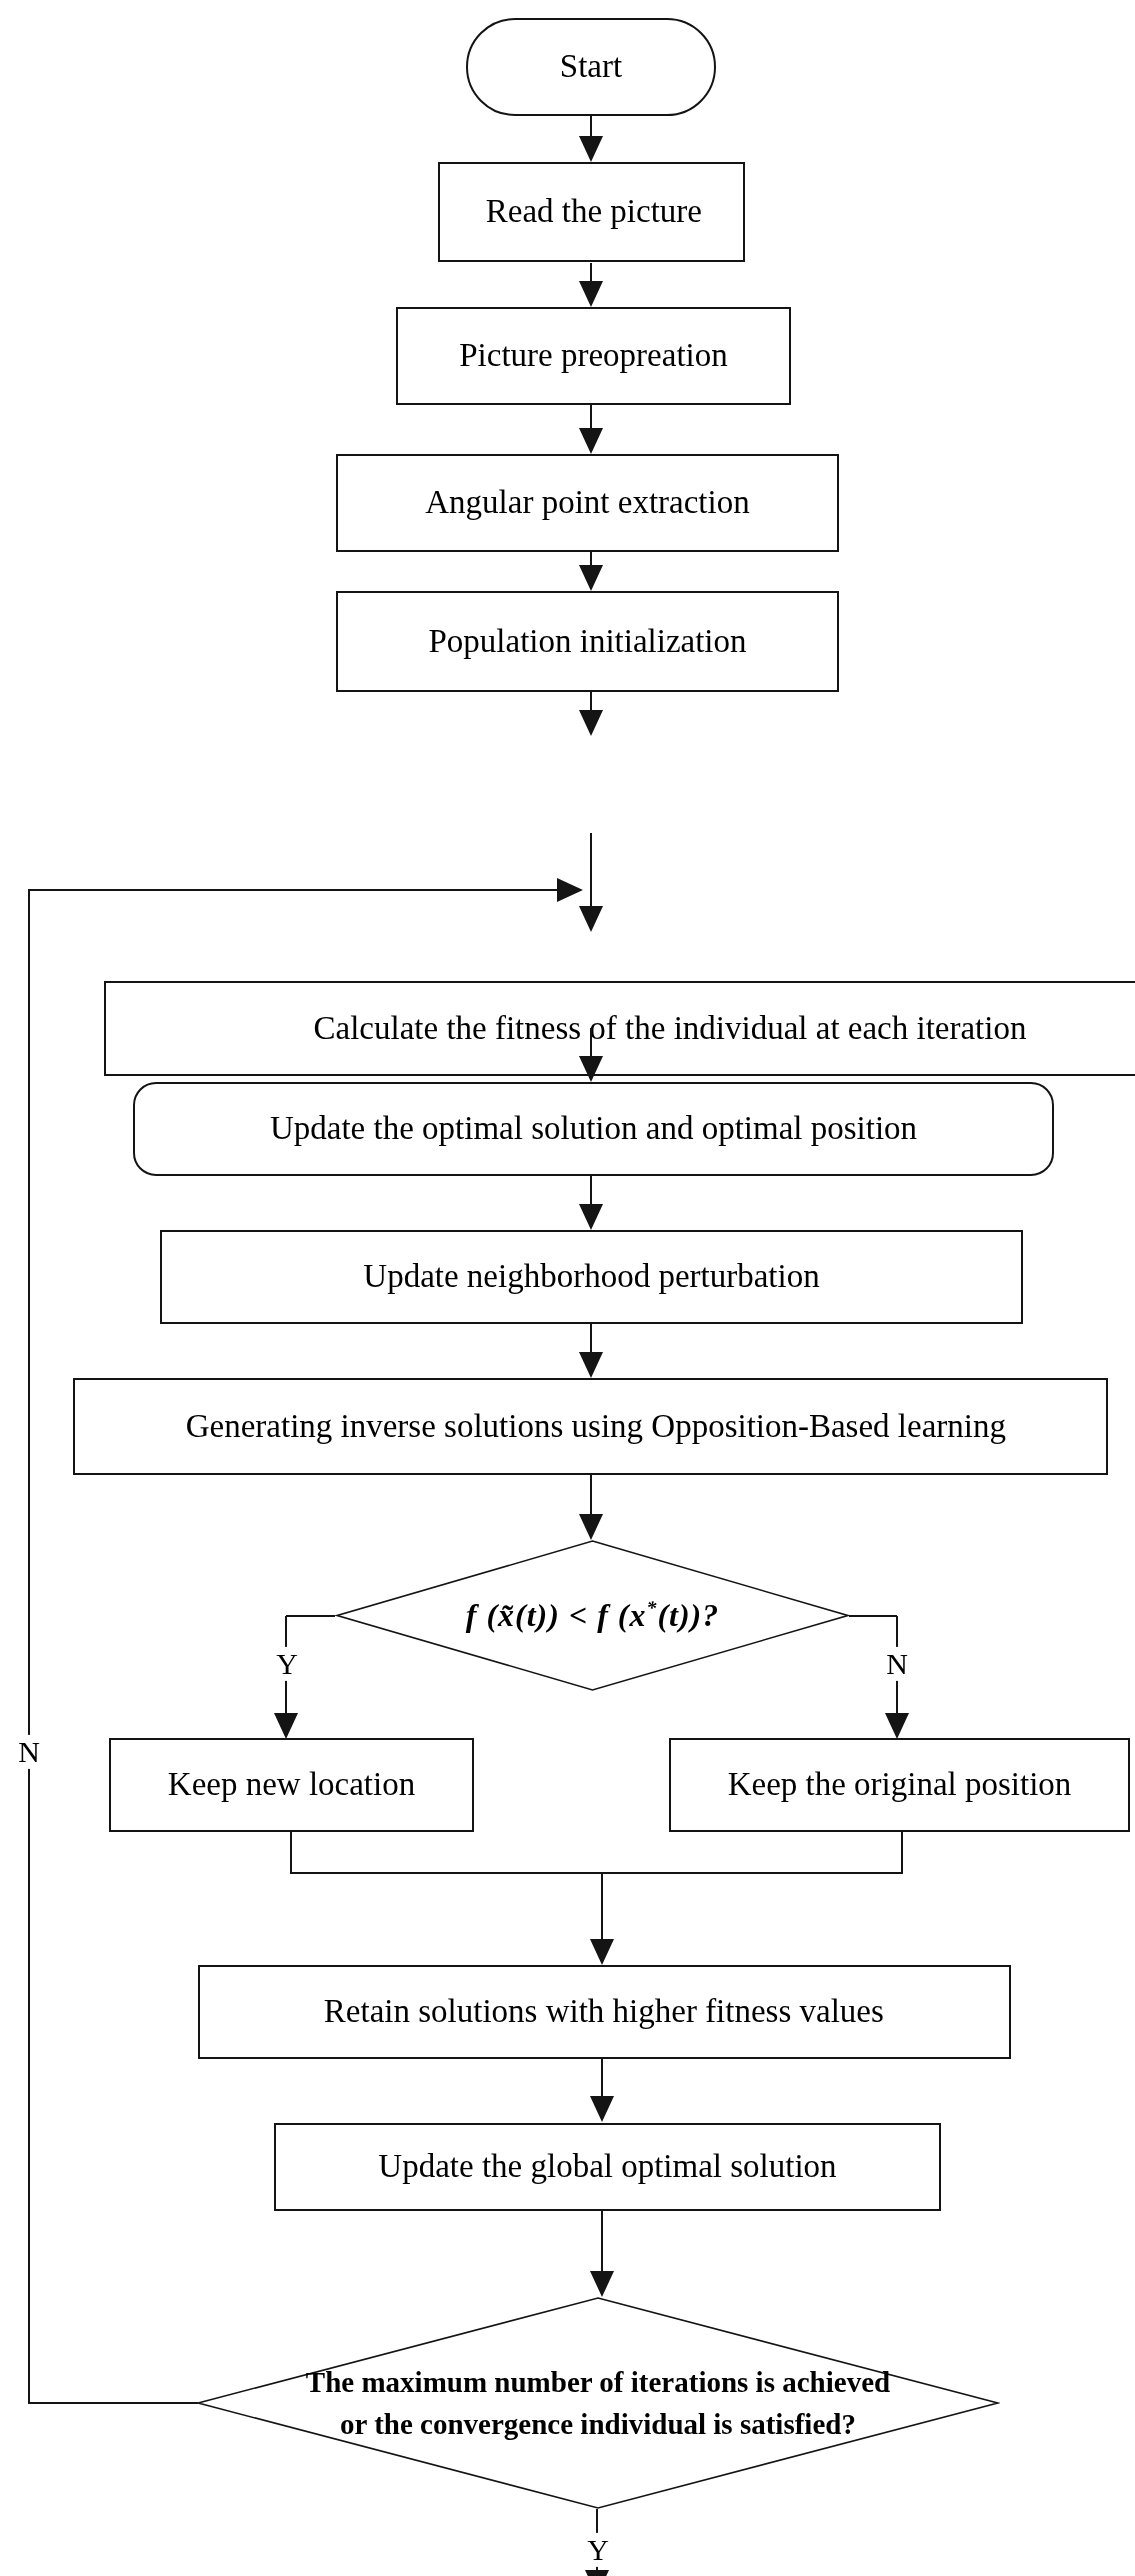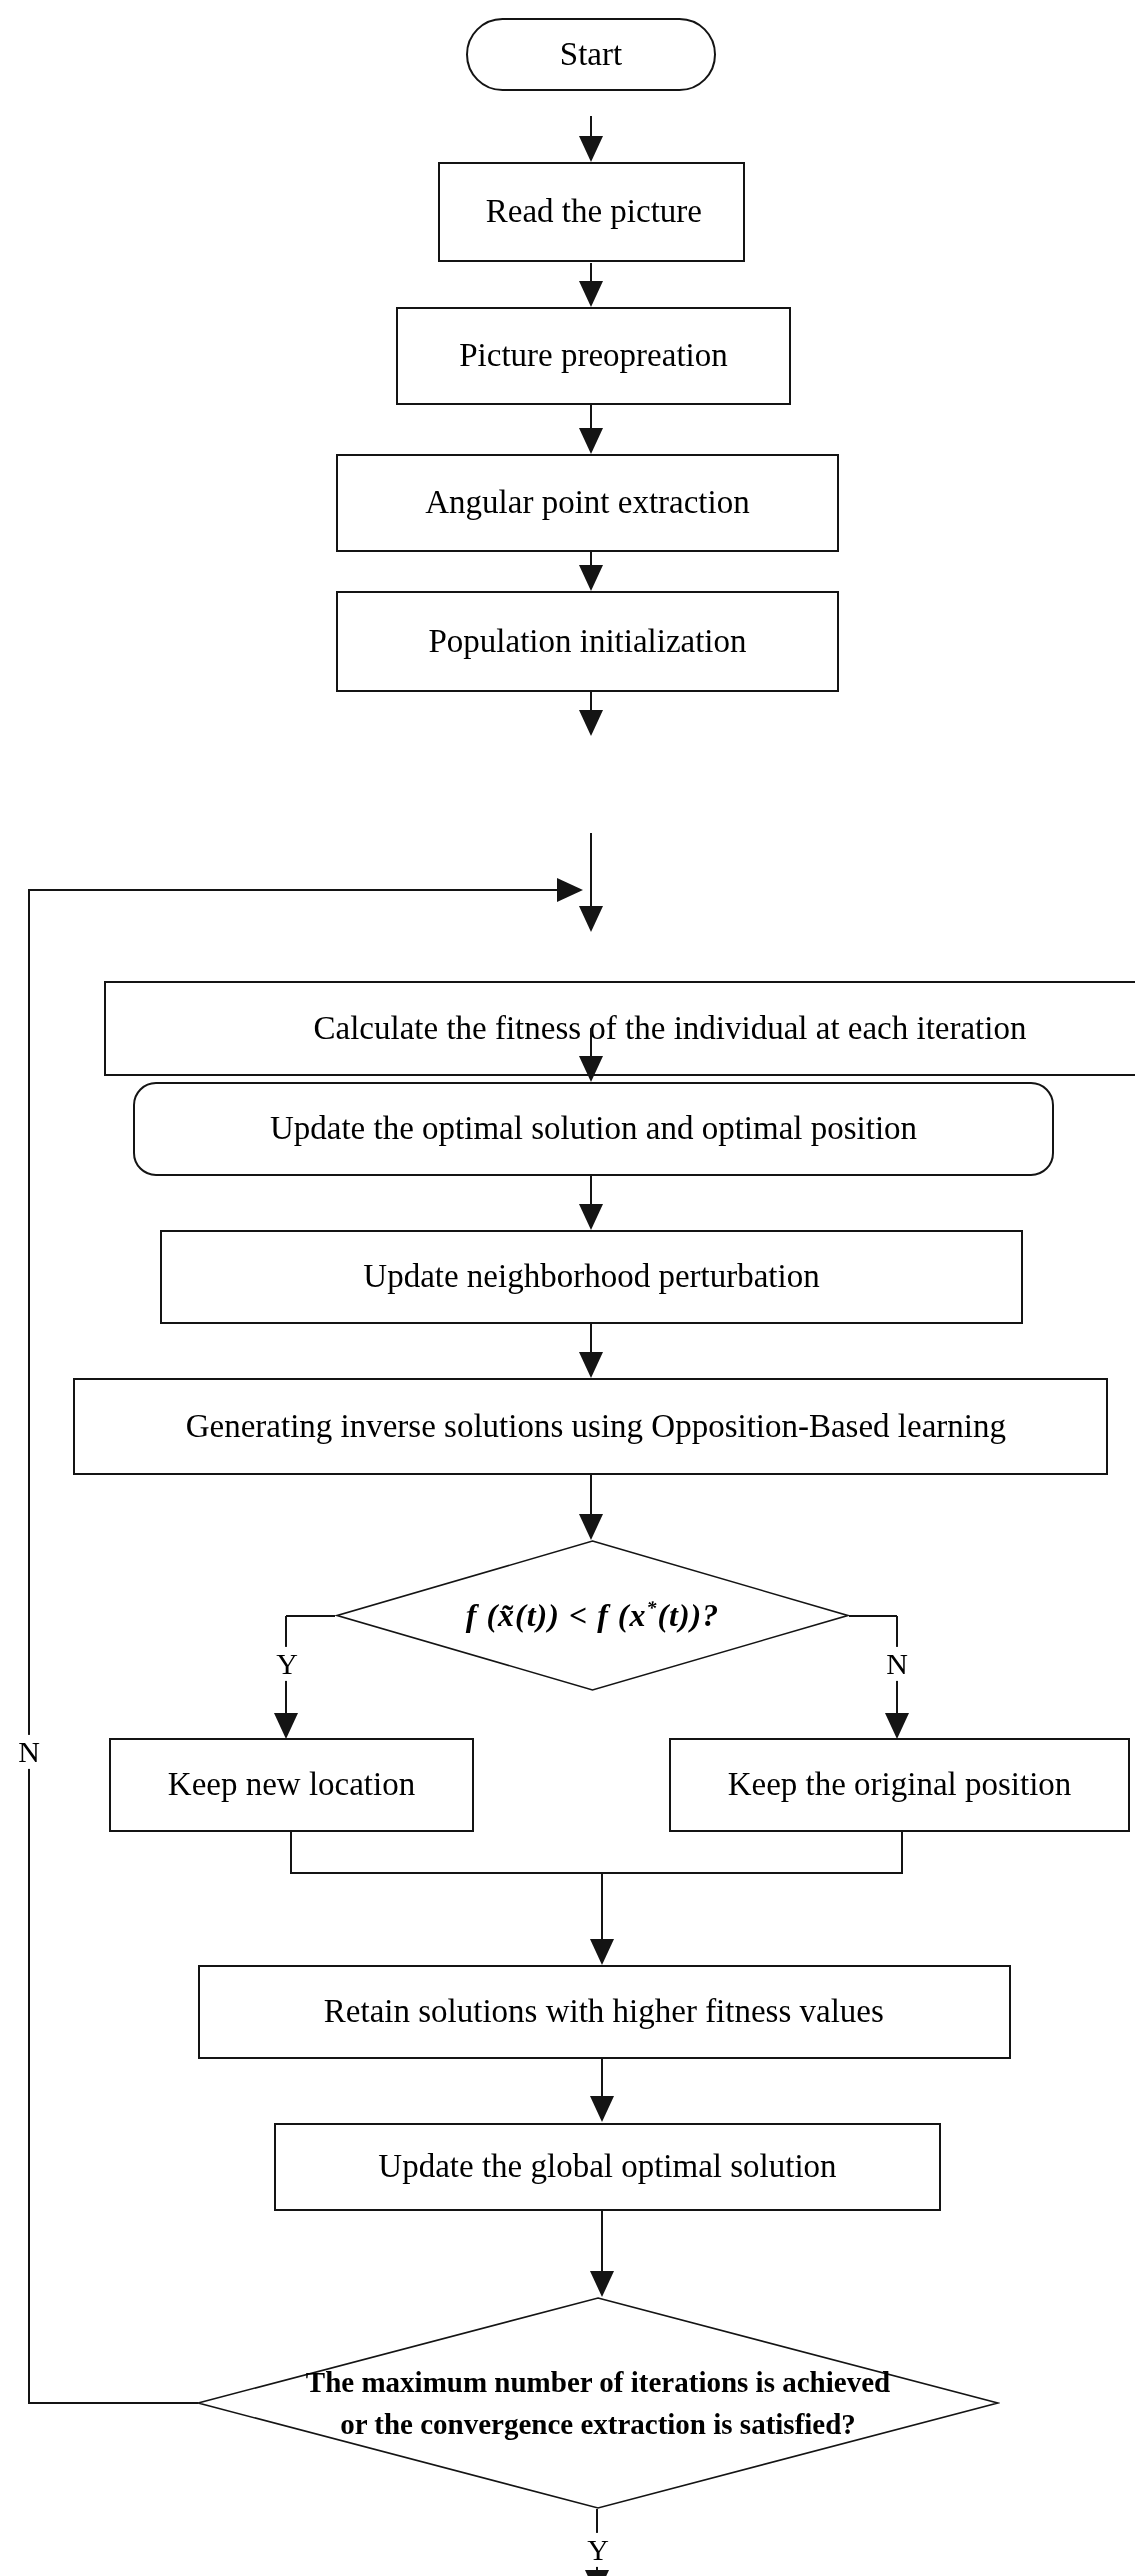--- a/index.html
+++ b/index.html
@@ -58,21 +58,21 @@
     padding:2.1px 5.2px;
     font-size:30px;
     line-height:1;
   }
 </style>
 </head>
 <body>
 
 <div class="canvas">
 
-  <div class="node terminator" style="left:466px;top:18px;width:250px;height:73px;">
+  <div class="node terminator" style="left:466px;top:18px;width:250px;height:98px;">
     <span>Start</span>
   </div>
 
   <div class="node" style="left:438px;top:162px;width:307px;height:100px;padding-left:14px;">
     <span>Read the picture</span>
   </div>
 
   <div class="node" style="left:396px;top:307px;width:395px;height:98px;">
     <span>Picture preopreation</span>
   </div>
@@ -128,21 +128,21 @@
   <div class="node" style="left:274px;top:2123px;width:667px;height:88px;">
     <span>Update the global optimal solution</span>
   </div>
 
   <div class="diamond-wrap" style="left:196px;top:2297px;width:804px;height:212px;">
     <svg viewBox="0 0 1560 412">
       <polygon points="780,2 1557,206 780,410 3,206" fill="#ffffff" stroke="#141414" stroke-width="3"></polygon>
     </svg>
     <div class="diamond-text cond-text">
       <div>The maximum number of iterations is achieved</div>
-      <div>or the convergence extraction is satisfied?</div>
+      <div>or the convergence individual is satisfied?</div>
     </div>
   </div>
 
   <div class="v-arrow" style="left:590px;top:116px;height:46px;"></div>
   <div class="v-arrow" style="left:590px;top:263px;height:44px;"></div>
   <div class="v-arrow" style="left:590px;top:404px;height:50px;"></div>
   <div class="v-arrow" style="left:590px;top:552px;height:39px;"></div>
   <div class="v-arrow" style="left:590px;top:692px;height:44px;"></div>
   <div class="v-arrow" style="left:590px;top:833px;height:99px;"></div>
   <div class="v-arrow" style="left:590px;top:1028px;height:54px;"></div>

